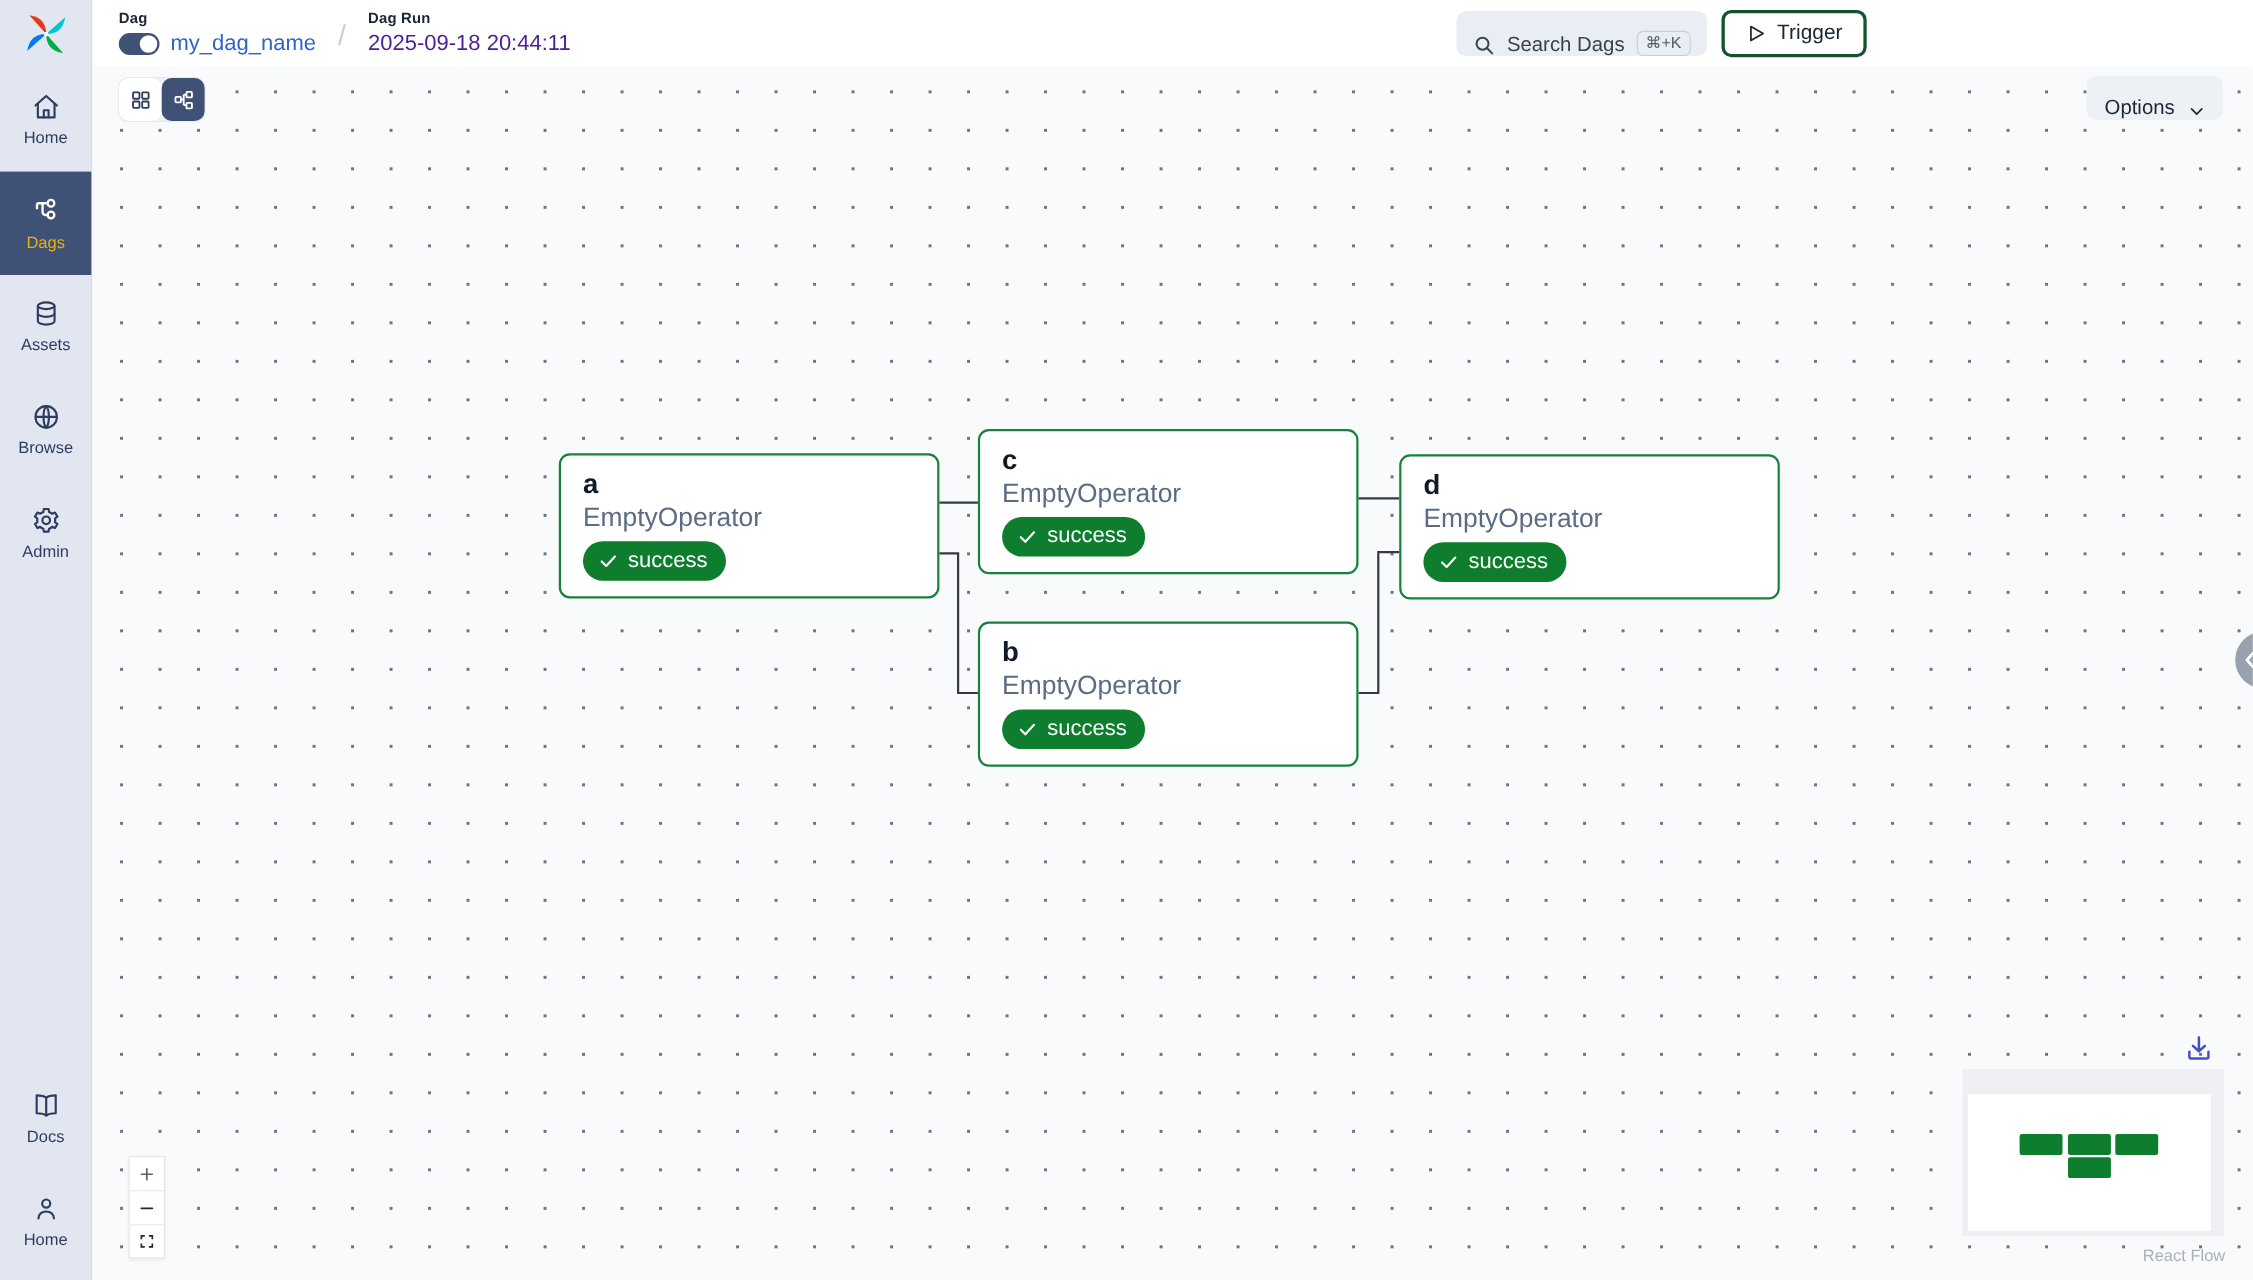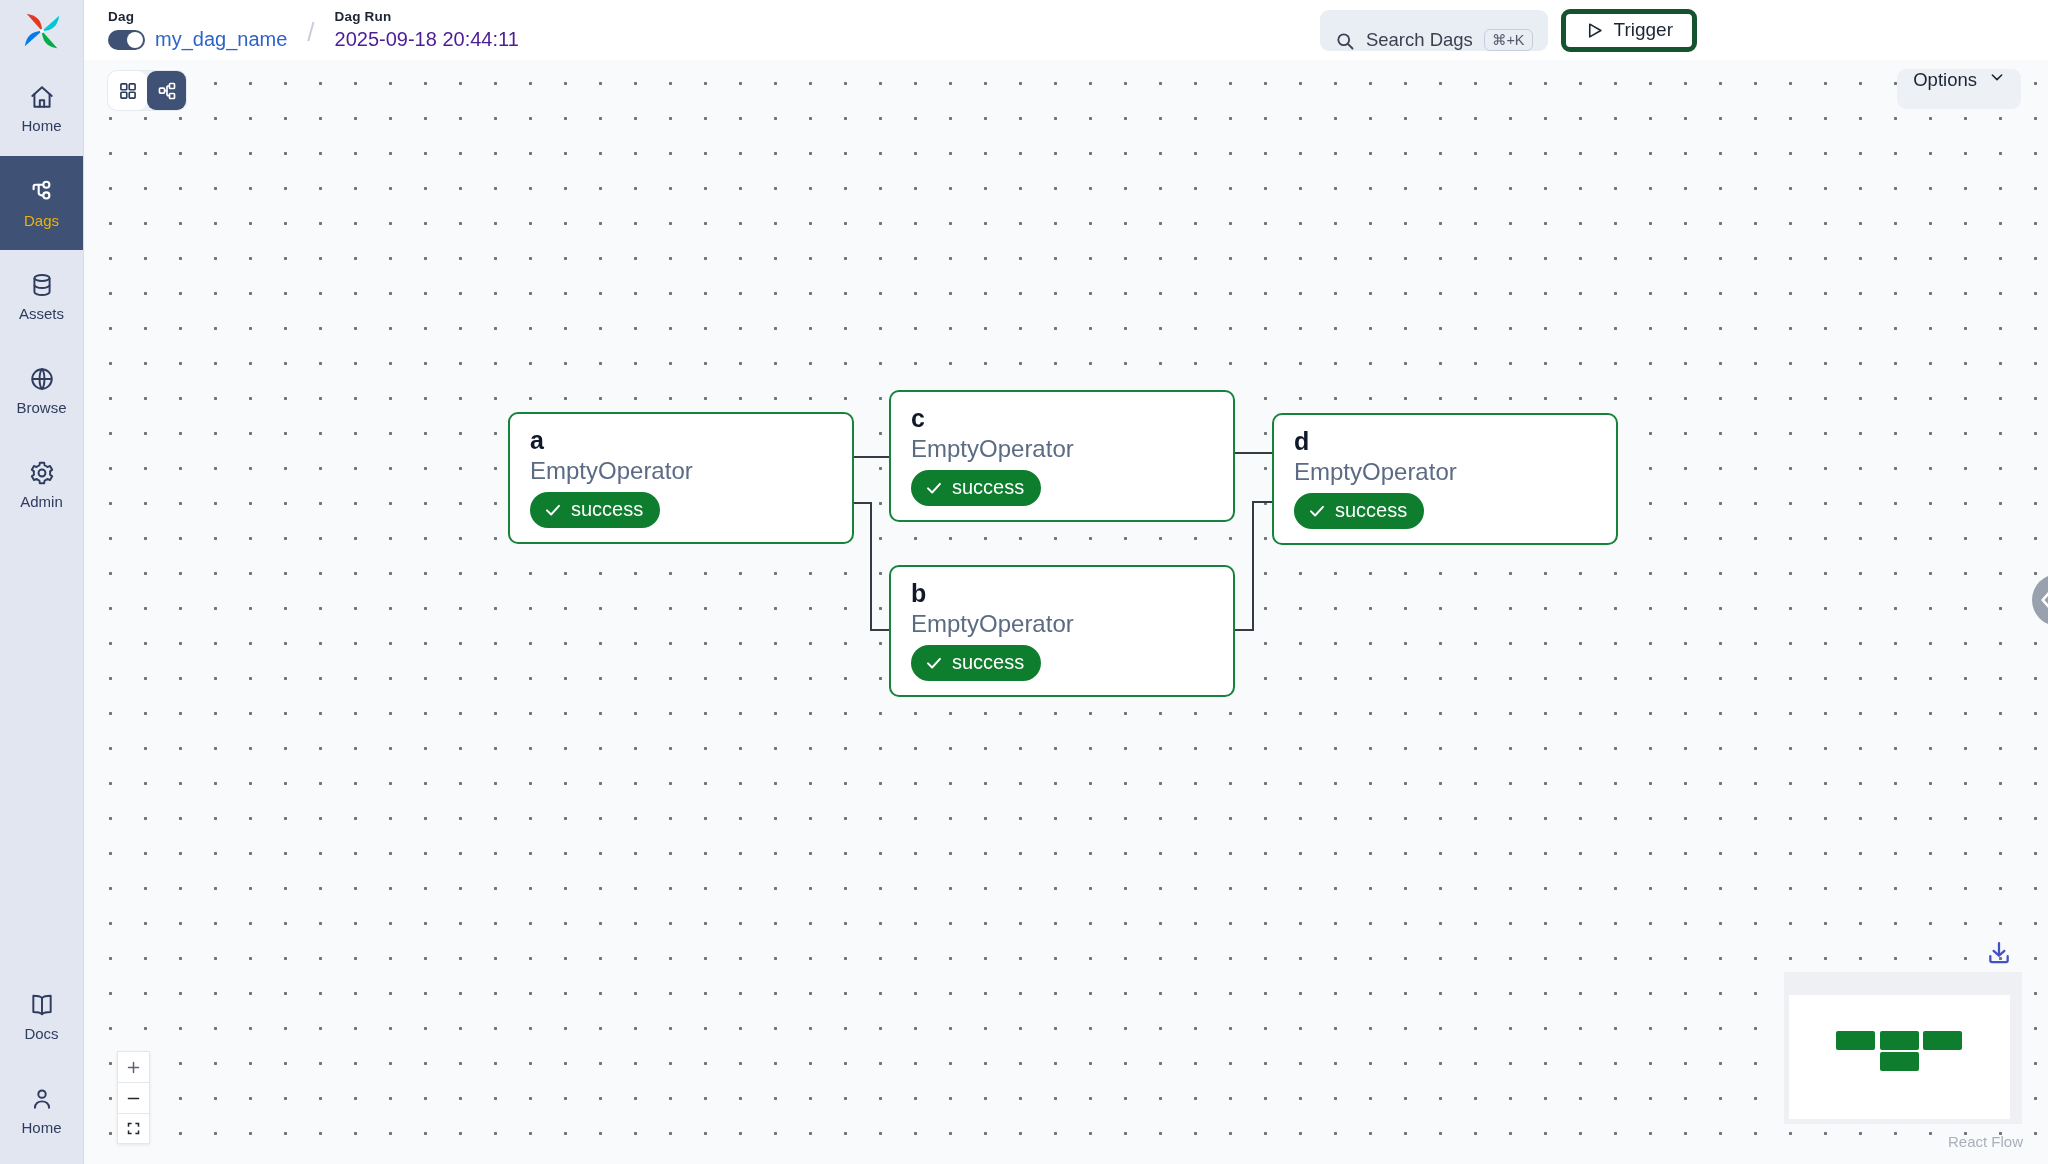--- a/index.html
+++ b/index.html
@@ -35,40 +35,40 @@
   .crumb-sep { font-size:26px; color:#c8cfda; font-weight:300; margin:8px 20px 0 20px; }
   .run-ts { font-size:20px; color:#4c1d95; }
   .header-right { margin-left:auto; display:flex; align-items:center; gap:13px;
     padding-right:15px; }
   .search-btn { display:flex; align-items:flex-end; gap:11px; background:#e9edf4;
     border:none; border-radius:9px; height:41px; padding:0 15px; cursor:pointer; }
   .search-btn .txt { font-size:18.5px; color:#39434f; }
   .kbd { border:1px solid #c5ceda; border-radius:6px; padding:2px 7px;
     font-size:14.5px; color:#505b68; background:transparent; }
   .trigger-btn { display:flex; align-items:center; gap:10px; background:#fff;
-    border:5px solid #14532d; border-radius:9px; height:43px; padding:0 19px;
+    border:3px solid #14532d; border-radius:9px; height:43px; padding:0 19px;
     cursor:pointer; }
   .trigger-btn .txt { font-size:19px; color:#1b2534; font-weight:500; }
 
   
   .canvas { position:absolute; left:84px; top:60px; width:1964px; height:1104px;
     background:#f8fafc; overflow:hidden;
     background-image:radial-gradient(circle, rgba(85,93,105,.85) 1.4px, transparent 1.5px);
     background-size:35px 35px; background-position:9px 6px; }
 
   .seg { position:absolute; left:24px; top:11px; display:flex;
     border-radius:9px; background:#edf0f5; box-shadow:0 0 0 1px #e5e9f0; }
   .seg-btn { width:39px; height:39px; display:flex; align-items:center;
     justify-content:center; cursor:pointer; border:none; background:transparent;
     border-radius:9px; }
   .seg-btn.white { background:#fff; }
   .seg-btn.active { background:#3f5174; }
 
   .options-btn { position:absolute; right:27px; top:9px; display:flex;
-    align-items:flex-start; gap:12px; background:#edf0f5; border:none; border-radius:9px;
+    align-items:flex-end; gap:12px; background:#edf0f5; border:none; border-radius:9px;
     height:40px; padding:0 16px; cursor:pointer; }
   .options-btn .txt { font-size:18.5px; color:#1b2534; }
 
   .edges { position:absolute; left:0; top:0; width:1964px; height:1104px;
     pointer-events:none; }
 
   .node { position:absolute; width:346px; background:#fff;
     border:2.5px solid #178239; border-radius:10px; padding:11px 20px 14px 20px;
     cursor:pointer; }
   .node .nid { font-size:25px; font-weight:bold; color:#10192a; line-height:1.25; }

